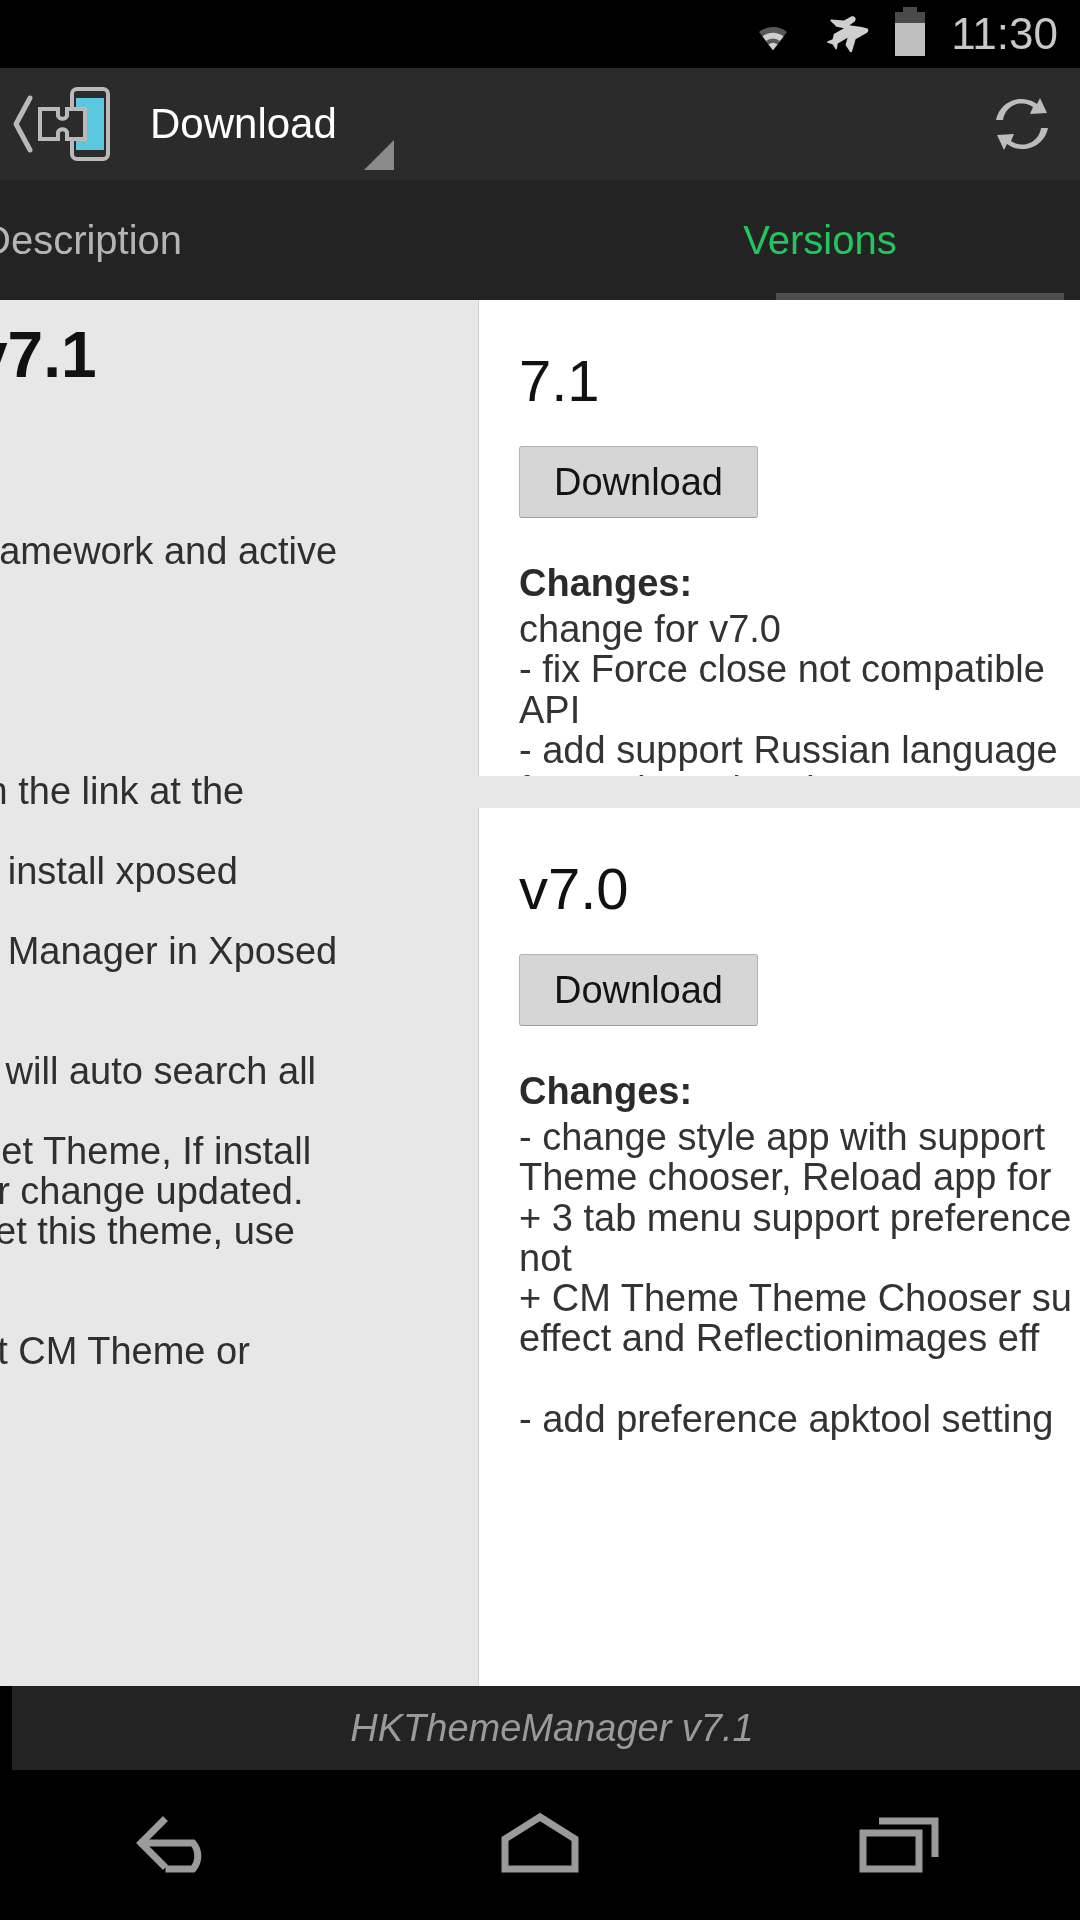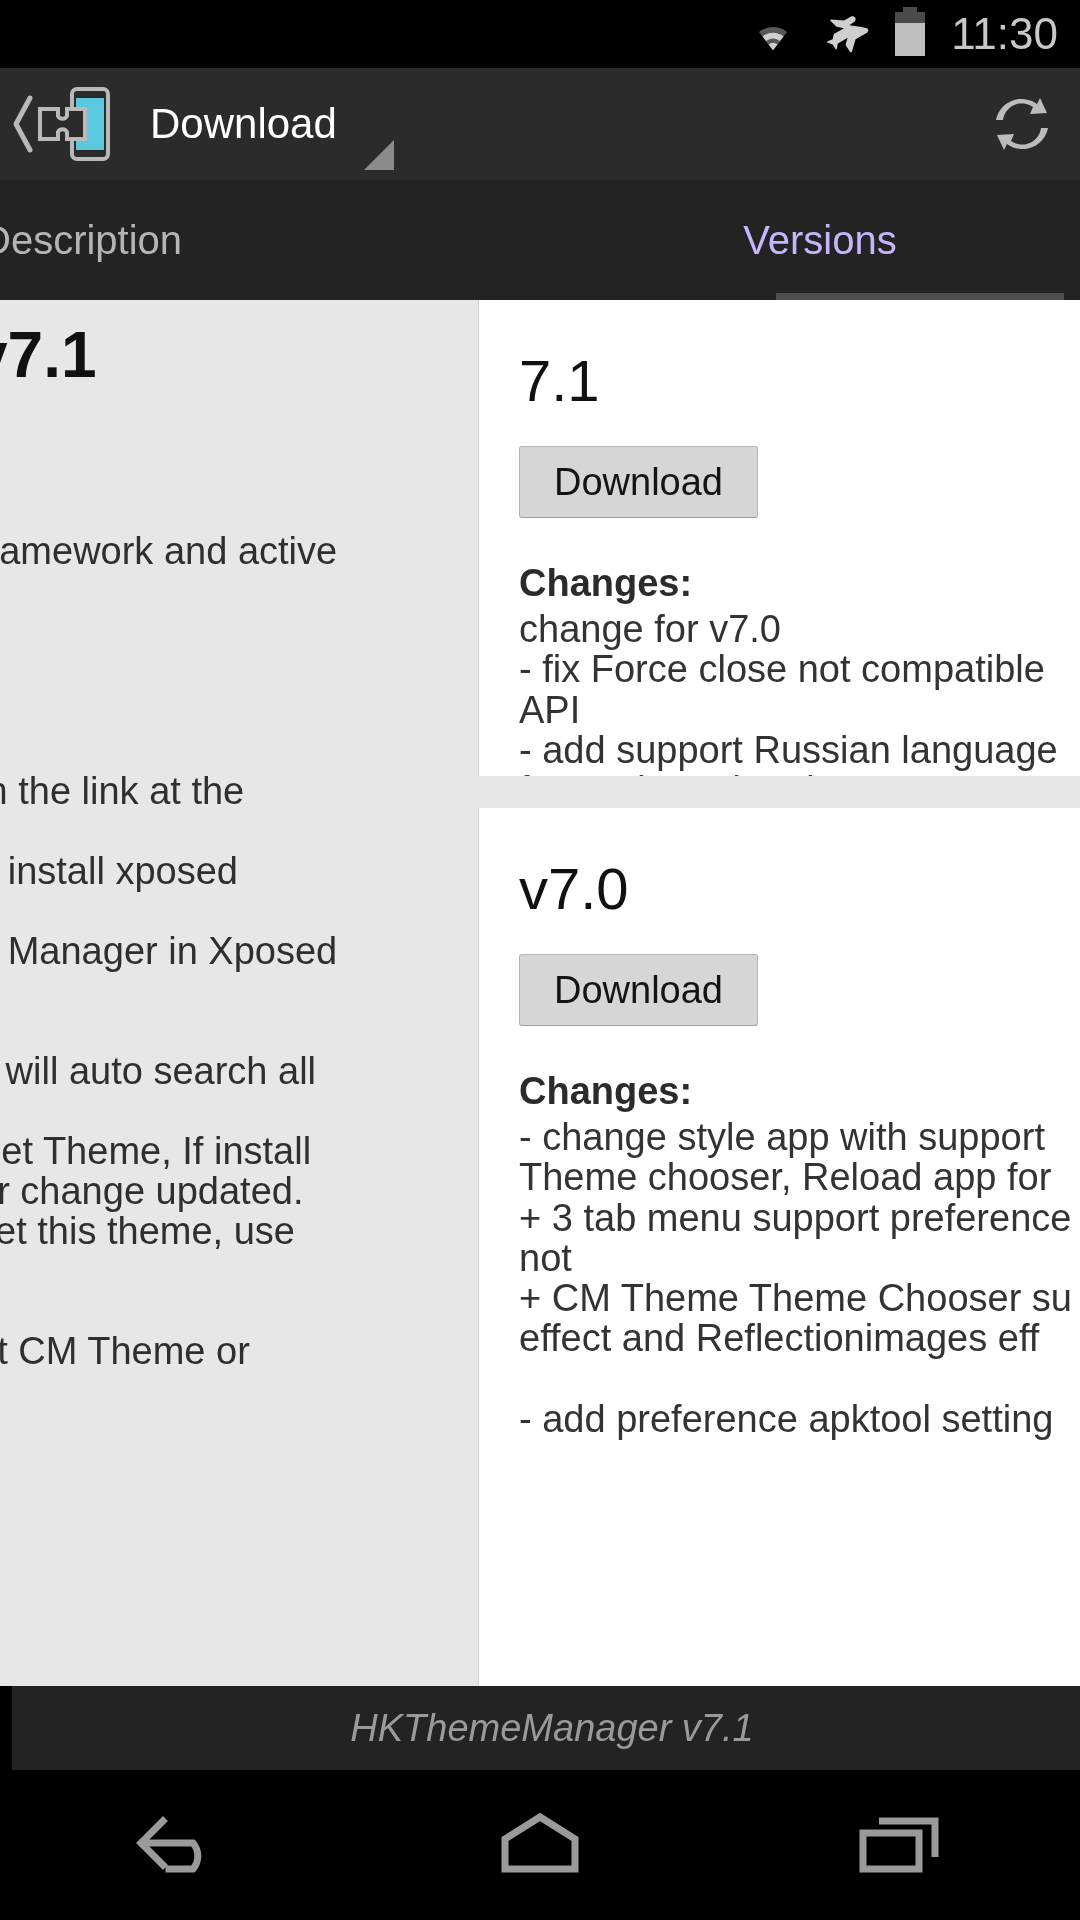--- a/index.html
+++ b/index.html
@@ -66,21 +66,21 @@
     font-size: 40px;
   }
   .tab-desc {
     left: -18px; width: 520px;
     justify-content: flex-start; padding-left: 0;
     color: #b5b5b5;
   }
   .tab-vers {
     right: 0; width: 520px;
     justify-content: center;
-    color: #c4b5fd;
+    color: #22c55e;
   }
   .tab-indicator {
     position: absolute; bottom: 0; left: 776px;
     width: 288px; height: 7px;
     background: #4d4d4d;
   }
 
   
   .content {
     position: absolute; top: 300px; left: 0;

